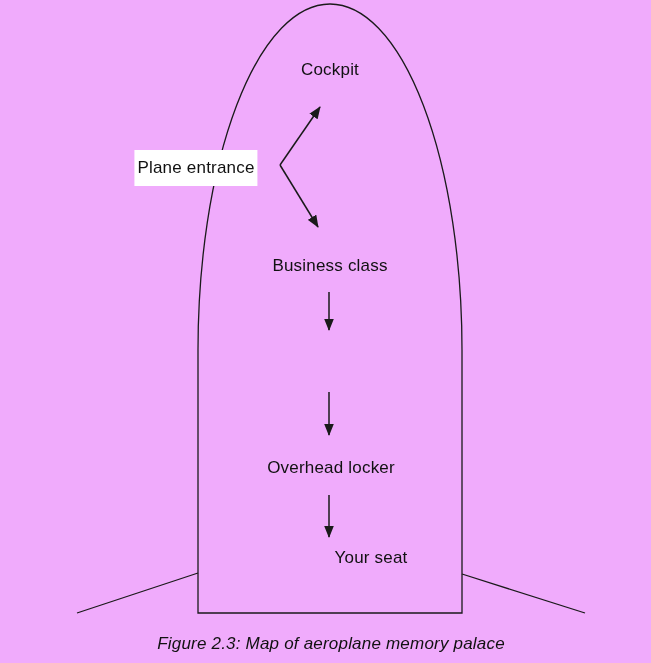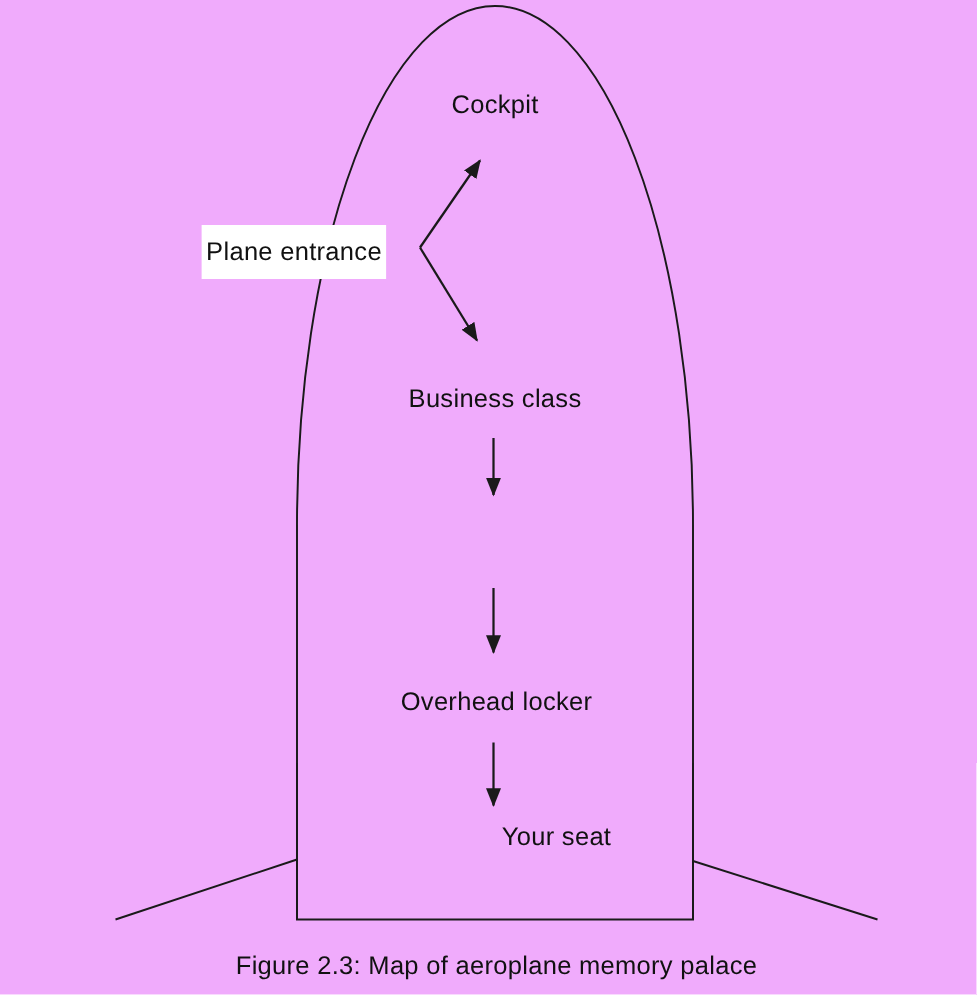--- a/index.html
+++ b/index.html
@@ -44,20 +44,21 @@
   .entrance-label {
     background: #ffffff;
     padding: 8px 3px;
   }
   .caption {
     position: absolute;
     left: 331px;
     top: 644px;
     transform: translate(-50%, -50%);
     font-size: 17px;
+    font-style: italic;
     color: #111111;
     white-space: nowrap;
     letter-spacing: 0.2px;
   }
 </style>
 </head>
 <body>
 
 <div class="figure-wrap">
 

